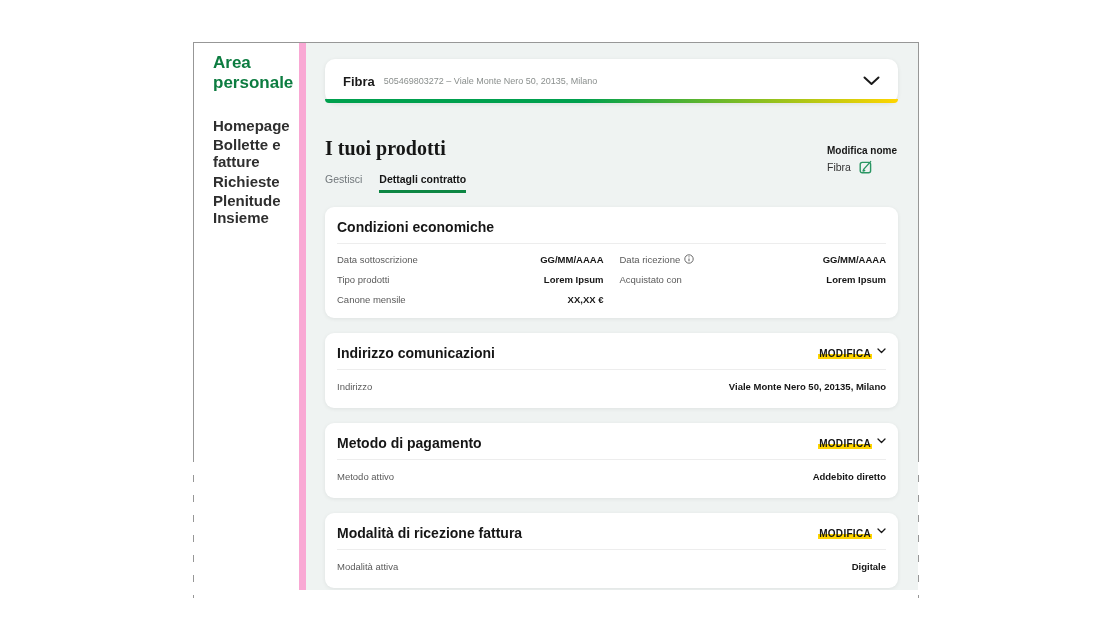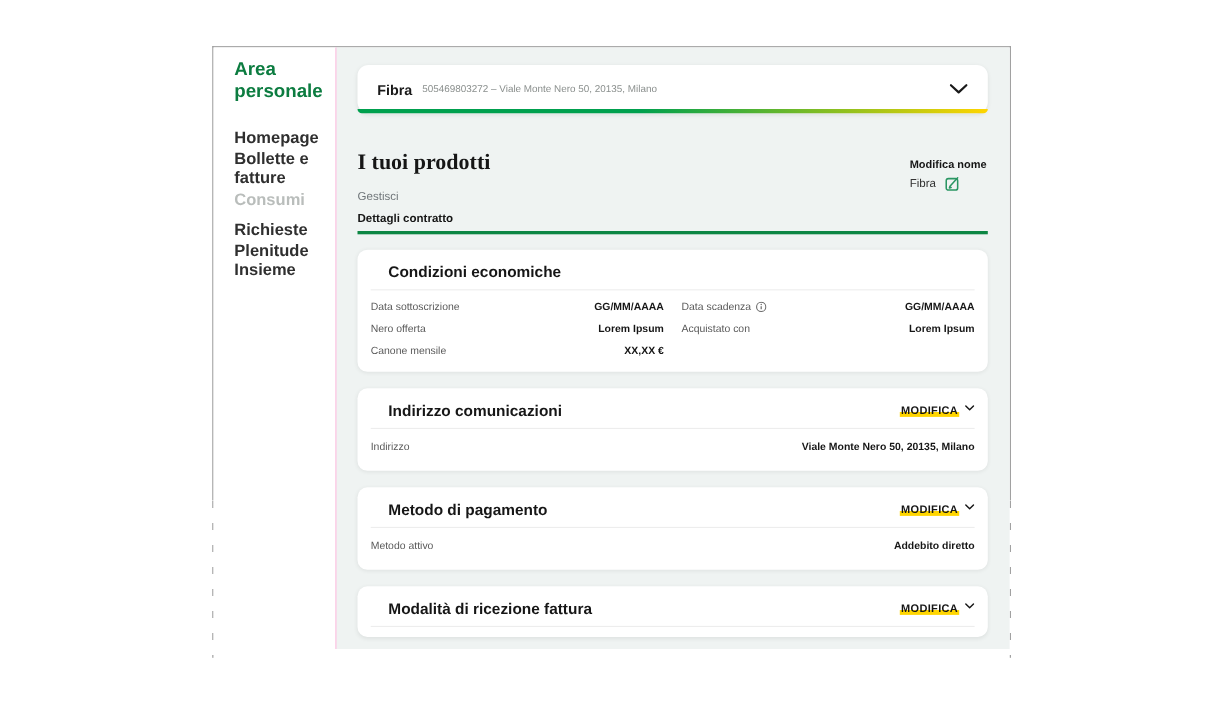--- a/index.html
+++ b/index.html
@@ -14,21 +14,21 @@
   .frame{position:absolute;left:193px;top:42px;width:726px;height:548px;}
   .frame-top-border{position:absolute;left:0;right:0;top:0;height:1px;background:#979797;}
   .side-border{position:absolute;width:1px;}
   .side-border.solid{top:0;height:413px;background:#979797;}
   .side-border.dashed{top:413px;height:143px;background:repeating-linear-gradient(to bottom,#979797 0 7px,transparent 7px 20px);}
   .side-border.left{left:0;}
   .side-border.right{right:0;}
   .frame-clip{position:absolute;left:1px;right:1px;top:1px;bottom:0;overflow:hidden;display:flex;}
 
   
-  .sidebar{width:112px;flex:none;background:#ffffff;border-right:1px solid #f9a8d4;box-sizing:border-box;padding-top:10px;}
+  .sidebar{width:112px;flex:none;background:#ffffff;border-right:7px solid #f9a8d4;box-sizing:border-box;padding-top:10px;}
   .sidebar-title{margin:0 12px 0 19px;width:82px;font-size:17px;line-height:20px;font-weight:700;color:#0c7c40;}
   .nav{margin-top:18px;}
   .nav-item{height:28px;display:flex;align-items:center;padding-left:19px;font-size:15px;font-weight:600;color:#2f2f2f;cursor:pointer;box-sizing:border-box;}
   .nav-item.active{background:linear-gradient(90deg,#004f2a 0%,#0e8c44 100%);color:#ffffff;border-radius:0 14px 14px 0;margin-right:9px;}
   .nav-item.disabled{color:#b9bdbb;cursor:default;}
 
   
   .content{flex:1;background:#eff3f2;box-sizing:border-box;padding:16px 20px 0 19px;position:relative;overflow:hidden;}
 
   
@@ -39,29 +39,29 @@
   .selector-chevron{margin-left:auto;display:flex;align-items:center;}
 
   
   .page-head{margin-top:34px;position:relative;}
   .page-title{font-size:20px;font-weight:700;color:#161616;font-family:Liberation Serif, serif;}
   .rename{position:absolute;right:1px;top:8px;}
   .rename-label{font-size:10px;font-weight:700;color:#161616;margin-bottom:4px;}
   .rename-row{display:flex;align-items:center;gap:8px;font-size:10.5px;color:#333;}
   .rename-edit{display:flex;align-items:center;cursor:pointer;}
 
-  .tabs{margin-top:13px;display:flex;flex-direction:column;}
+  .tabs{margin-top:13px;display:flex;gap:17px;}
   .tab{font-size:10.5px;color:#70767a;padding-bottom:5px;border-bottom:3px solid transparent;cursor:pointer;}
   .tab.active{font-weight:700;color:#161616;border-bottom-color:#0c8643;}
 
   
   .cards{margin-top:14px;display:flex;flex-direction:column;gap:15px;}
   .card{background:#ffffff;border-radius:9px;box-shadow:0 1px 4px rgba(0,0,0,.07);padding:10px 12px 9px;box-sizing:border-box;}
   .card-head{display:flex;justify-content:space-between;align-items:center;padding:2px 0 8px;}
-  .card-title{font-size:14px;font-weight:700;color:#161616;margin-left:16px;}
+  .card-title{font-size:14px;font-weight:700;color:#161616;}
   .card-divider{height:1px;background:#ededed;}
   .econ-grid{display:grid;grid-template-columns:1fr 1fr;column-gap:16px;padding-top:5px;}
   .field{display:flex;justify-content:space-between;align-items:center;height:20px;}
   .field.tall{height:26px;padding-top:3px;}
   .field-label{font-size:9.5px;color:#5a5a5a;display:flex;align-items:center;gap:4px;}
   .field-value{font-size:9.5px;font-weight:700;color:#161616;text-align:right;}
   .modifica{display:flex;align-items:flex-start;gap:5px;cursor:pointer;}
   .modifica-text{font-size:10px;font-weight:800;letter-spacing:.3px;color:#161616;background:linear-gradient(transparent 58%,#ffd500 58%);padding:0 1px;}
 
   svg{display:block;}
@@ -77,21 +77,20 @@
     <div class="side-border solid right"></div>
     <div class="side-border dashed right"></div>
 
     <div class="frame-clip">
 
       <div class="sidebar">
         <div class="sidebar-title">Area personale</div>
         <div class="nav">
           <div class="nav-item">Homepage</div>
           <div class="nav-item">Bollette e fatture</div>
-          <div class="nav-item disabled">Consumi</div>
           <div class="nav-item">Richieste</div>
           <div class="nav-item">Plenitude Insieme</div>
         </div>
       </div>
 
       <div class="content">
 
         <div class="selector">
           <span class="selector-name">Fibra</span>
           <span class="selector-details">505469803272 – Viale Monte Nero 50, 20135, Milano</span>
@@ -130,33 +129,33 @@
               <span class="card-title">Condizioni economiche</span>
             </div>
             <div class="card-divider"></div>
             <div class="econ-grid">
               <div class="field">
                 <span class="field-label">Data sottoscrizione</span>
                 <span class="field-value">GG/MM/AAAA</span>
               </div>
               <div class="field">
                 <span class="field-label">
-                  <span>Data scadenza</span>
+                  <span>Data ricezione</span>
                   <span>
                     <svg width="10" height="10" viewBox="0 0 10 10">
                         <circle cx="5" cy="5" r="4.2" fill="none" stroke="#6a6a6a" stroke-width="1"></circle>
                         <line x1="5" y1="4.4" x2="5" y2="7.2" stroke="#6a6a6a" stroke-width="1.1"></line>
                         <circle cx="5" cy="2.8" r="0.65" fill="#6a6a6a"></circle>
                       </svg>
                   </span>
                 </span>
                 <span class="field-value">GG/MM/AAAA</span>
               </div>
               <div class="field">
-                <span class="field-label">Nero offerta</span>
+                <span class="field-label">Tipo prodotti</span>
                 <span class="field-value">Lorem Ipsum</span>
               </div>
               <div class="field">
                 <span class="field-label">Acquistato con</span>
                 <span class="field-value">Lorem Ipsum</span>
               </div>
               <div class="field">
                 <span class="field-label">Canone mensile</span>
                 <span class="field-value">XX,XX €</span>
               </div>
@@ -202,19 +201,23 @@
             <div class="card-head">
               <span class="card-title">Modalità di ricezione fattura</span>
               <span class="modifica">
                 <span class="modifica-text">MODIFICA</span>
                 <svg width="9" height="6" viewBox="0 0 9 6">
                     <polyline points="1,1 4.5,4.5 8,1" fill="none" stroke="#161616" stroke-width="1.3" stroke-linecap="round" stroke-linejoin="round"></polyline>
                   </svg>
               </span>
             </div>
             <div class="card-divider"></div>
+            <div class="field tall">
+              <span class="field-label">Modalità attiva</span>
+              <span class="field-value">Digitale</span>
+            </div>
           </div>
 
         </div>
       </div>
     </div>
   </div>
 </div>
 
 </body></html>

